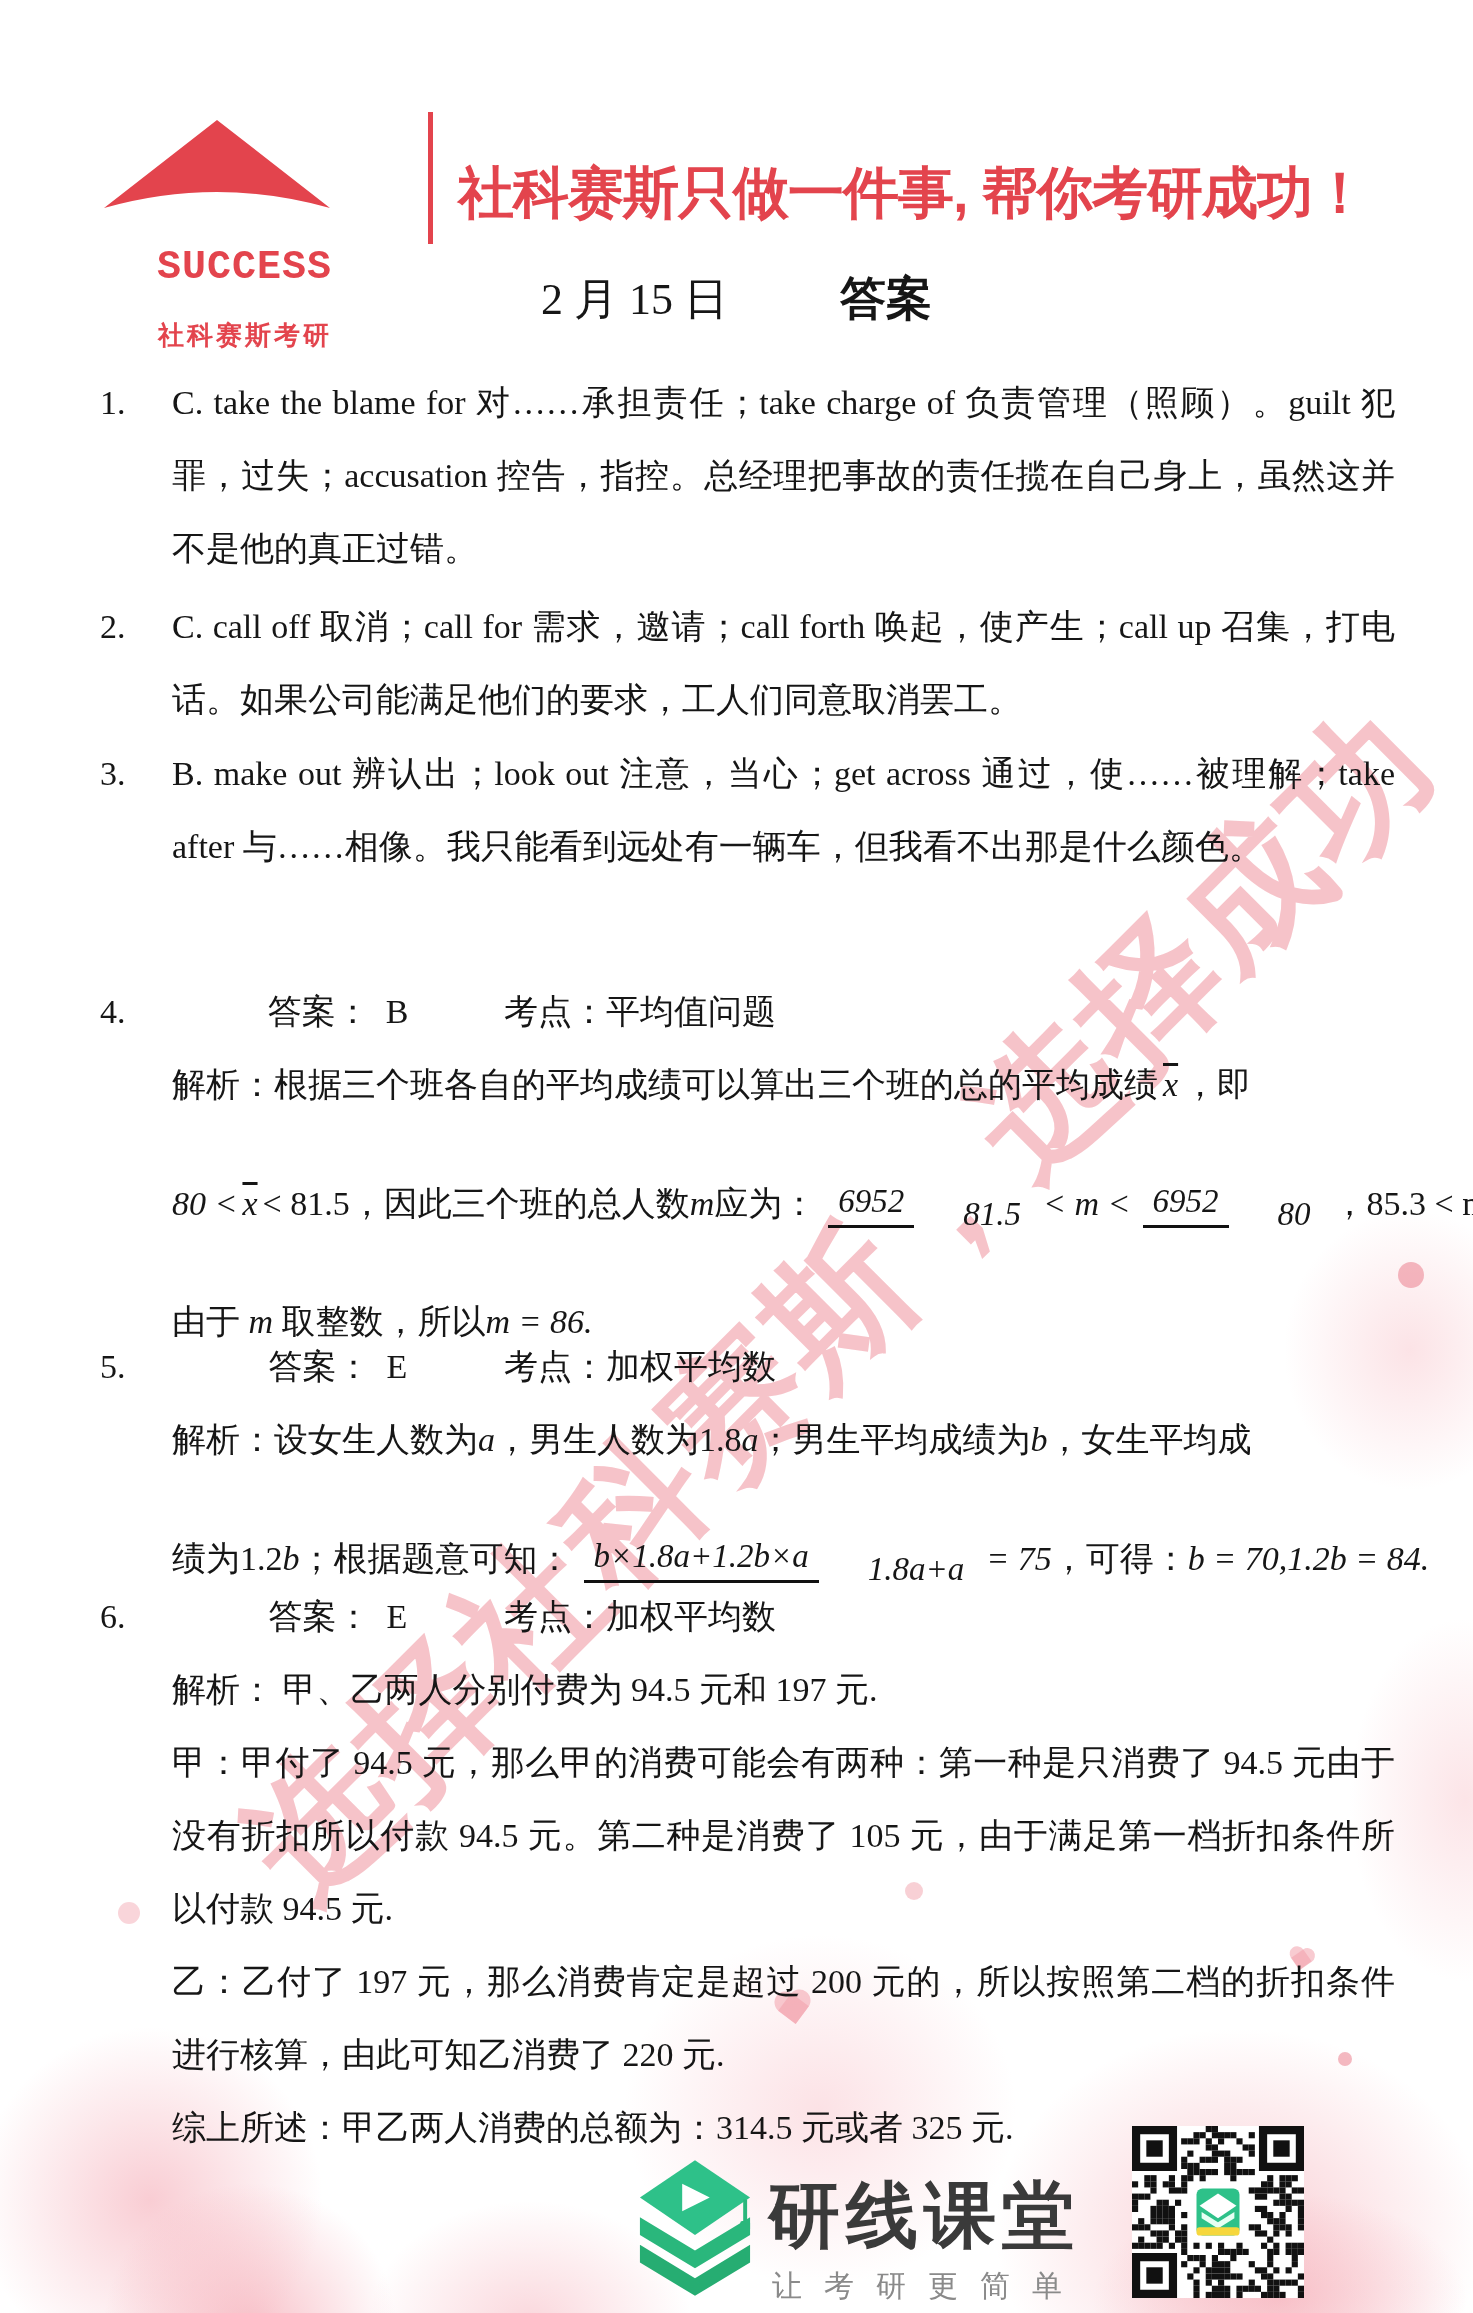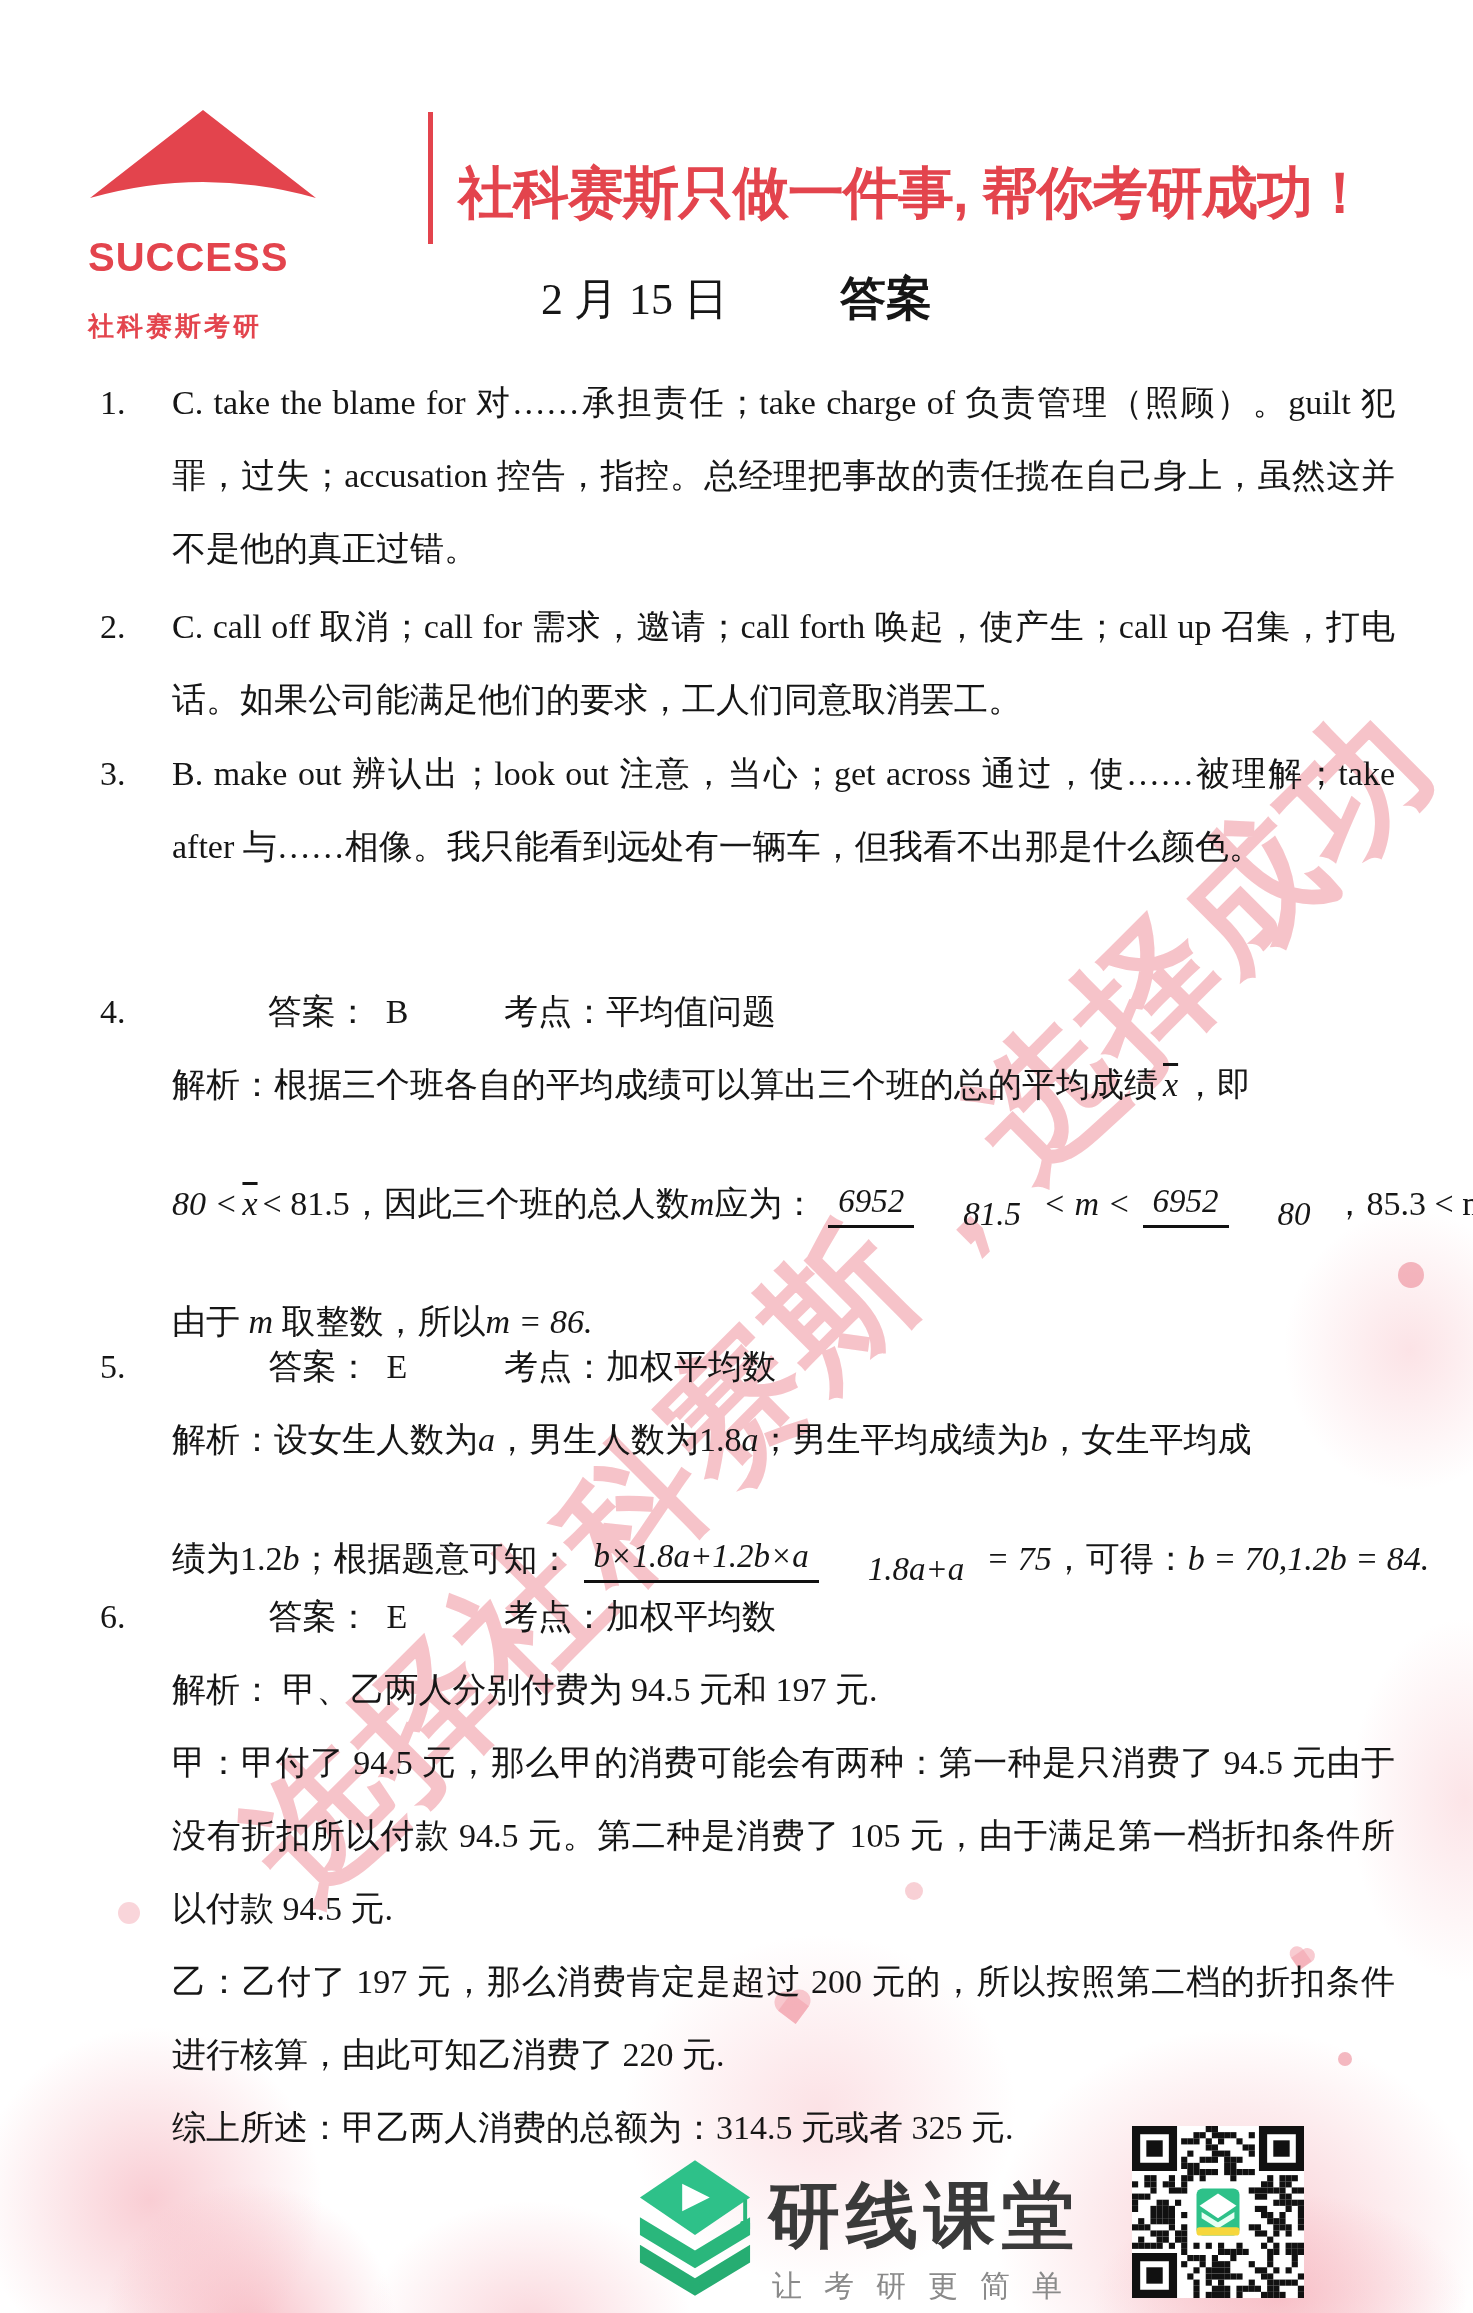--- a/index.html
+++ b/index.html
@@ -25,22 +25,22 @@
   .heart::before{left:50%;transform:rotate(-45deg);transform-origin:0 100%;}
   .heart::after{left:0;transform:rotate(45deg);transform-origin:100% 100%;}
   .h1{left:772px;top:1992px;width:44px;height:40px;transform:rotate(-8deg);}
   .h2{left:1286px;top:1948px;width:30px;height:28px;transform:rotate(10deg);}
   
   .watermark{position:absolute;left:205px;top:1805px;transform:rotate(-45deg);transform-origin:0 0;
              font-size:142px;font-weight:700;letter-spacing:4px;white-space:nowrap;z-index:1;
              color:rgba(238,146,156,.55);font-family:"Liberation Serif","DejaVu Serif",serif;}
   
   .brand-red{color:#e3444d;margin-top:32px;}
-  .logo-box{position:absolute;left:88px;top:108px;width:244px;text-align:left;z-index:2;
-            font-family:Liberation Sans, sans-serif;}
+  .logo-box{position:absolute;left:88px;top:118px;width:244px;text-align:right;z-index:2;
+            font-family:Liberation Mono, monospace;}
   .logo-brand{font-size:40px;font-weight:800;letter-spacing:1px;line-height:1.05;}
   .logo-sub{font-size:26px;font-weight:800;letter-spacing:3px;line-height:1.25;}
   .hdr-divider{position:absolute;left:428px;top:112px;width:5px;height:132px;background:#e3444d;z-index:2;}
   .slogan{position:absolute;left:458px;top:124px;font-size:56px;font-weight:800;letter-spacing:-1px;z-index:2;
           font-family:"Liberation Sans","DejaVu Sans",sans-serif;white-space:nowrap;}
   
   .doc-title{position:absolute;left:0;top:268px;width:100%;text-align:center;font-size:44px;z-index:2;}
   .doc-title .gap{display:inline-block;width:112px;}
   .doc-title .word{font-weight:700;font-size:46px;}
   

